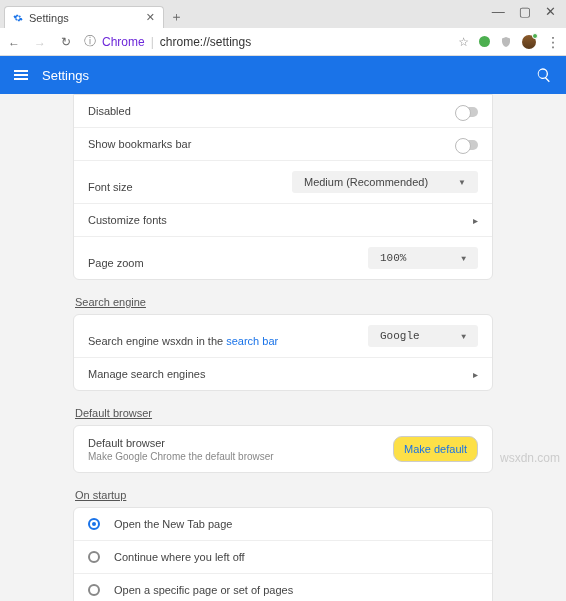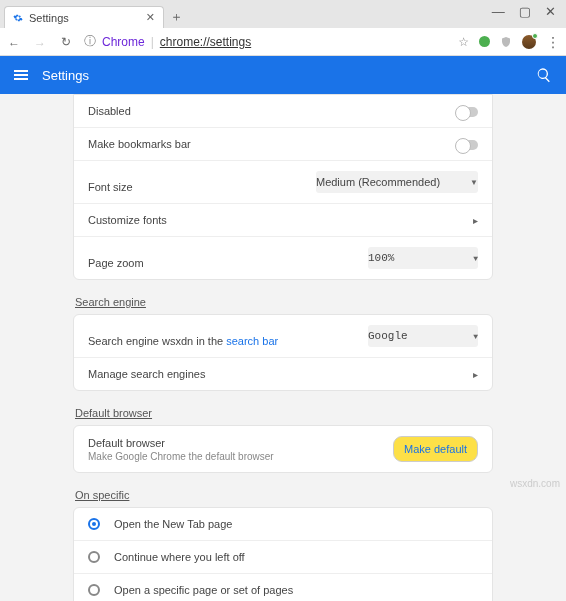--- a/index.html
+++ b/index.html
@@ -66,21 +66,21 @@
   .toolbar .icon { width:16px; text-align:center; color:#666; }
   .urlbox {
     flex: 1;
     display: flex;
     align-items: center;
     gap: 6px;
     font-size: 12px;
     color: #888;
   }
   .urlbox .chrome { color:#6d28d9; }
-  .urlbox .path { color:#333;text-decoration:underline; }
+  .urlbox .path { color:#333; }
   .toolbar .right { display:flex; align-items:center; gap:10px; }
   .star { color:#888; }
   .green-dot { width:11px;height:11px;border-radius:50%;background:#4caf50;display:inline-block;}
   .shield { color:#bbb; }
   .avatar { width:14px;height:14px;border-radius:50%;background:linear-gradient(#8b5a2b,#5a3a1b); position:relative;}
   .avatar .badge { position:absolute;right:-2px;top:-2px;width:6px;height:6px;border-radius:50%;background:#4caf50;border:1px solid #fff;}
   .kebab { color:#666; font-size:14px; letter-spacing:0; line-height:1; }
   
   .blue-header {
     background:#1a73e8;
@@ -125,21 +125,21 @@
   .toggle {
     width:22px;height:10px;border-radius:6px;background:#ccc;position:relative;
   }
   .toggle::after{
     content:"";position:absolute;top:-2px;left:-1px;width:14px;height:14px;border-radius:50%;
     background:#fff;border:1px solid #bbb;
   }
   .select {
     background:#f1f1f1;
     border-radius:3px;
-    padding:5px 0;
+    padding:5px 12px;
     font-size:11px;
     color:#444;
     display:flex;align-items:center;gap:30px;
     min-width:130px;
     justify-content:space-between;
   }
   .select.small { min-width:110px;font-family:Liberation Mono, monospace; }
   .caret { font-size:8px;color:#666;}
   .chev { font-size:10px;color:#666;}
   .section-label {
@@ -153,21 +153,21 @@
   }
   .radio {
     width:12px;height:12px;border:2px solid #888;border-radius:50%;
     display:inline-block;margin-right:14px;position:relative;flex-shrink:0;
   }
   .radio.checked { border-color:#1a73e8; }
   .radio.checked::after{
     content:"";position:absolute;left:2px;top:2px;width:4px;height:4px;border-radius:50%;background:#1a73e8;
   }
   .watermark {
-    position:absolute;right:6px;bottom:112px;color:#ccc;font-size:10px;
+    position:absolute;right:6px;bottom:136px;color:#ccc;font-size:12px;
     writing-mode:horizontal-tb;
   }
   svg { display:block; }
 </style>
 </head>
 <body>
 
 <div class="window-controls">
   <span>—</span>
   <span>▢</span>
@@ -230,21 +230,21 @@
   <div class="inner">
 
     <div class="card" style="margin-top:0;border-top-left-radius:0;border-top-right-radius:0;">
       <div class="row">
         <span>Disabled</span>
         <span class="ctrl">
             <span class="toggle"></span>
           </span>
       </div>
       <div class="row">
-        <span>Make bookmarks bar</span>
+        <span>Show bookmarks bar</span>
         <span class="ctrl">
             <span class="toggle"></span>
           </span>
       </div>
       <div class="row">
         <span>Font size</span>
         <span class="ctrl">
           <span class="select">
             <span>Medium (Recommended)</span>
             <span class="caret">▼</span>
@@ -295,21 +295,21 @@
         <div>
           <div>Default browser</div>
           <div class="subtext">Make Google Chrome the default browser</div>
         </div>
         <span class="ctrl">
           <button class="btn-outline">Make default</button>
         </span>
       </div>
     </div>
 
-    <div class="section-label">On specific</div>
+    <div class="section-label">On startup</div>
     <div class="card">
       <div class="row">
         <span class="radio checked"></span>
         <span>Open the New Tab page</span>
       </div>
       <div class="row">
         <span class="radio"></span>
         <span>Continue where you left off</span>
       </div>
       <div class="row">

